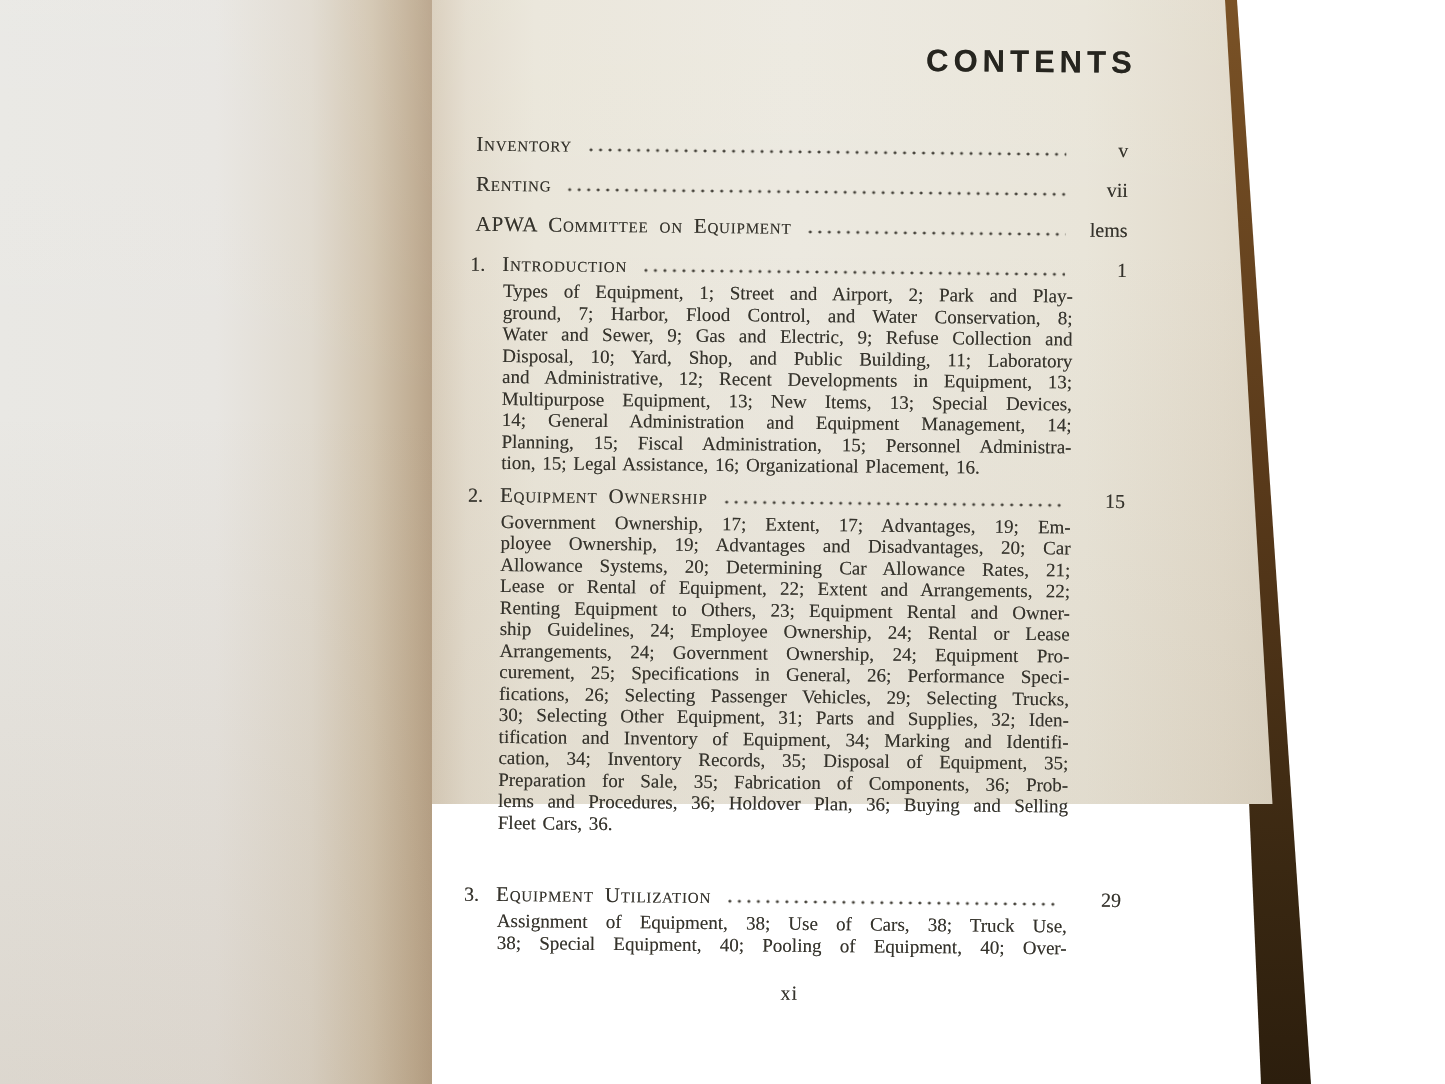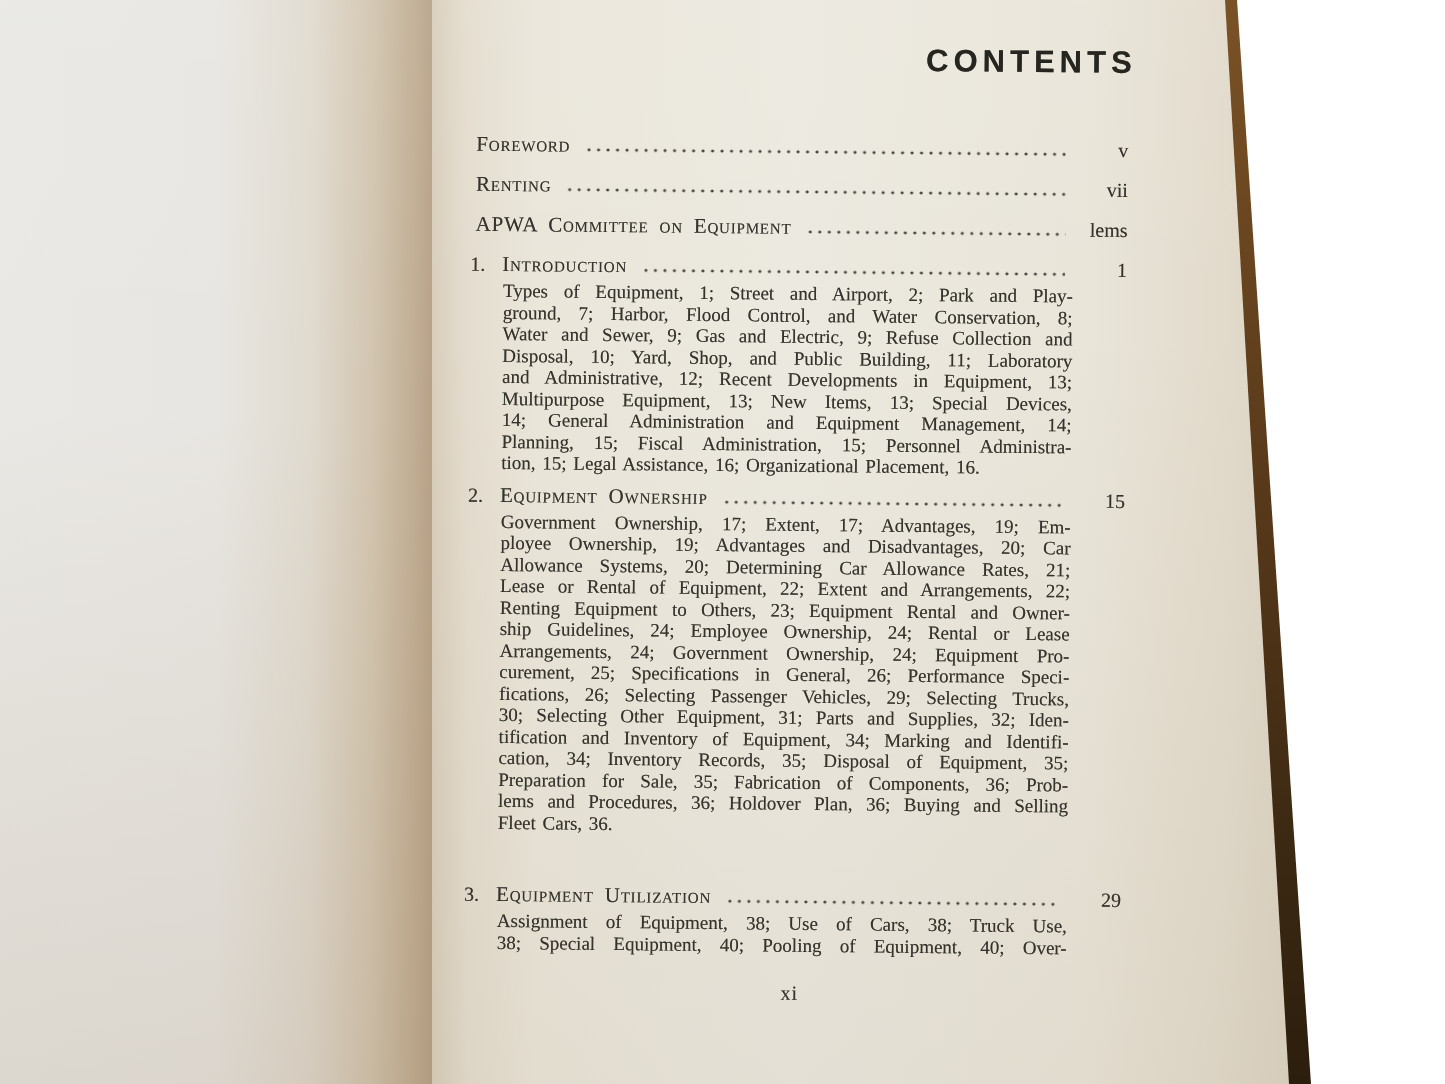--- a/index.html
+++ b/index.html
@@ -22,21 +22,21 @@
       linear-gradient(158deg, #b57e3f 0%, #aa7036 30%, #9c642 55%, #8f5827 75%, #7c4b1e 100%);
   }
   
   .edge-strip{
     position:absolute;left:395px;top:0;width:960px;height:1084px;
     clip-path:polygon(820px 0px, 842px 0px, 916px 1084px, 866px 1084px);
     background:linear-gradient(180deg,#7a5226 0%, #58391a 45%, #3a2812 80%, #2c1e0d 100%);
   }
   
   .right-page{
-    position:absolute;left:395px;top:0;width:920px;height:1084px;
+    position:absolute;left:395px;top:0;width:920px;height:804px;
     clip-path:polygon(0 0, 830px 0, 894px 1084px, 0 1084px);
     background:
       linear-gradient(180deg, rgba(255,255,255,0.06) 0%, rgba(0,0,0,0) 30%, rgba(125,98,62,0.07) 100%),
       linear-gradient(90deg, #c4b49d 0px, #d6cab7 28px, #e4ddcf 72px, #eae6da 140px, #ece9e0 400px, #e9e5d9 690px, #e2dbcc 828px, #dcd4c4 894px);
   }
   
   .left-page{
     position:absolute;left:0;top:0;width:432px;height:1084px;
     background:
       linear-gradient(180deg, rgba(255,255,255,0.07) 0%, rgba(0,0,0,0) 38%, rgba(142,112,76,0.14) 100%),
@@ -77,21 +77,21 @@
 <body>
 
 <div class="scene">
   <div class="edge-strip"></div>
   <div class="right-page">
     <div class="content">
       <div class="title">CONTENTS</div>
       <div class="toc">
         <div id="front-rows">
             <div class="row front-row">
-              <span class="sc">Foreword</span>
+              <span class="sc">Inventory</span>
               <span class="leader"></span>
               <span class="pnum">v</span>
             </div>
             <div class="row front-row">
               <span class="sc">Renting</span>
               <span class="leader"></span>
               <span class="pnum">vii</span>
             </div>
             <div class="row front-row">
               <span class="sc">APWA Committee on Equipment</span>

